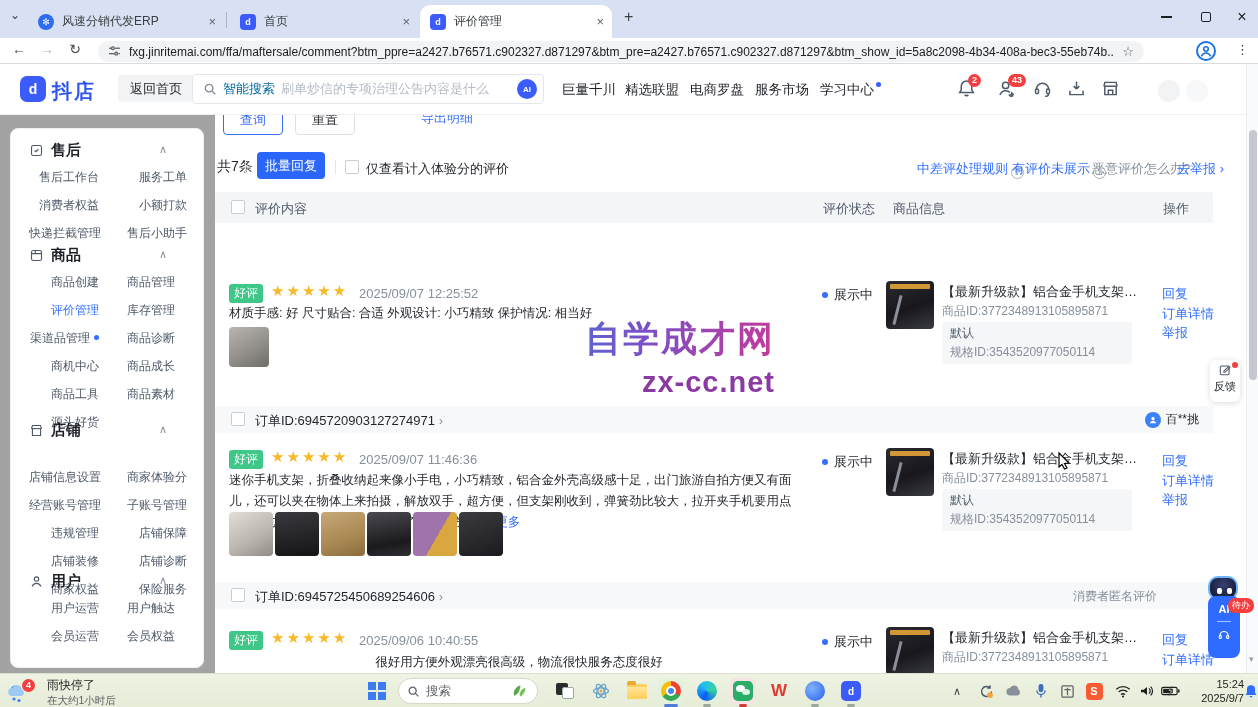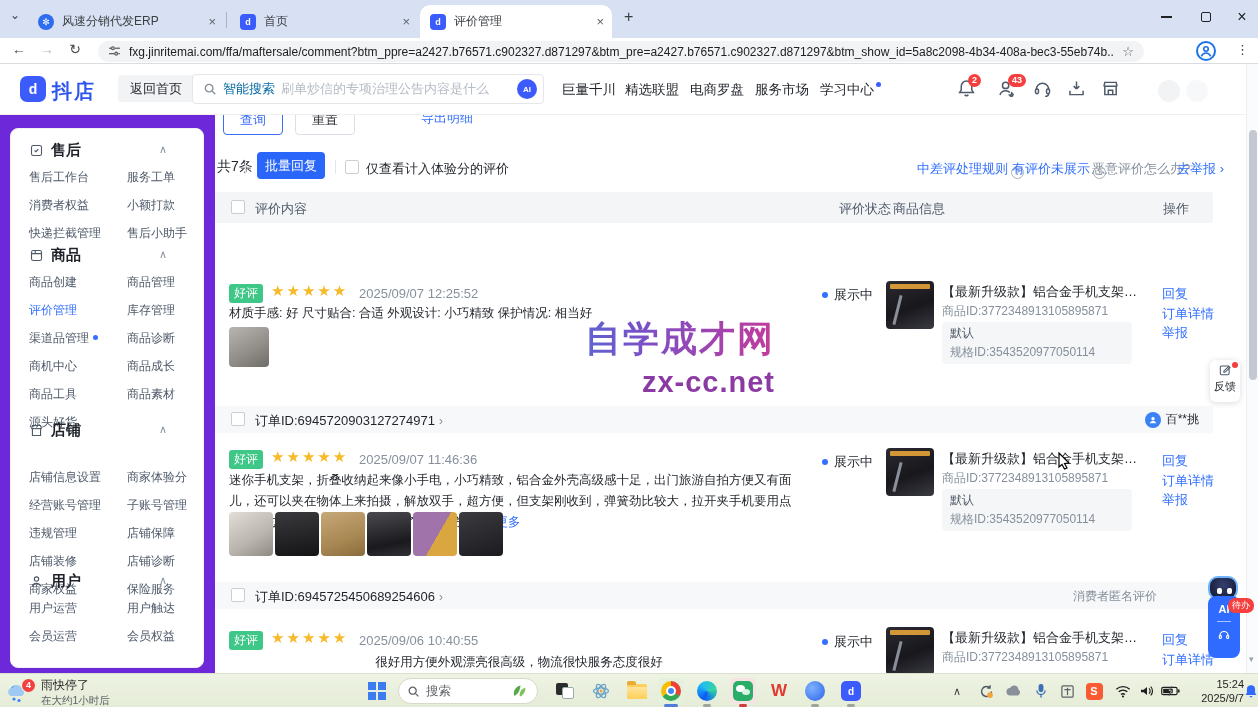--- a/index.html
+++ b/index.html
@@ -33,21 +33,21 @@
   .searchbox { position:absolute; left:192px; top:10px; width:352px; height:30px; border:1px solid #e5e6eb; background:#fff; border-radius:4px; display:flex; align-items:center; padding:0 6px 0 10px; }
   .searchbox .pfx { font-size:13px; color:#0369a1; margin:0 6px 0 6px; white-space:nowrap; }
   .searchbox .ph { font-size:13px; color:#b6bcc6; white-space:nowrap; overflow:hidden; flex:1; }
   .aibtn { width:20px; height:20px; border-radius:50%; background:#3b5bfd; color:#fff; font-size:8px; font-weight:bold; display:flex; align-items:center; justify-content:center; flex:0 0 20px; }
   .navlink { position:absolute; top:17px; font-size:13.5px; color:#1f2329; cursor:pointer; white-space:nowrap; }
   .bluedot { position:absolute; width:5px; height:5px; border-radius:50%; background:#3b5bfd; }
   .hicon { position:absolute; top:14px; width:22px; height:22px; cursor:pointer; }
   .badge { position:absolute; background:#f53f3f; color:#fff; font-size:9px; border-radius:8px; padding:0 4px; height:13px; line-height:13px; font-weight:bold; }
 
   
-  .sidebar { position:absolute; left:0; top:115px; width:215px; height:558px; background:#6d28d9; }
+  .sidebar { position:absolute; left:0; top:115px; width:215px; height:558px; background:#a3a3a3;text-align:right; }
   .sidecard { position:absolute; left:10px; top:13px; width:194px; height:540px; border:1px solid #f0f0f2; border-radius:8px; background:#fff; overflow:hidden; }
   .sec-h { position:absolute; left:18px; display:flex; align-items:center; font-size:15px; font-weight:bold; color:#1f2329; }
   .sec-h svg { margin-right:7px; }
   .sec-ch { position:absolute; left:148px; color:#86909c; font-size:11px; }
   .side-items { position:absolute; left:18px; display:grid; grid-template-columns:70px auto; column-gap:28px; row-gap:11px; font-size:12px; color:#4e5969; }
   .side-items span { white-space:nowrap; cursor:pointer; position:relative; }
   .side-items .on { color:#3370ff; }
   .ch-dot { display:inline-block; width:5px; height:5px; border-radius:50%; background:#3370ff; margin-left:4px; vertical-align:2px; }
 
   
@@ -369,21 +369,21 @@
     <span class="abs" style="left:151px;top:45px;color:#1f2329;">仅查看计入体验分的评价</span>
 
     <span class="abs bl" style="left:702px;top:45px;"><span>中差评处理规则</span><span class="qm">?</span></span>
     <span class="abs bl" style="left:797px;top:45px;"><span>有评价未展示</span><span class="qm">?</span></span>
     <span class="abs gr" style="left:877px;top:45px;">恶意评价怎么办?</span>
     <span class="abs bl" style="left:962px;top:45px;"><span>去举报</span> <span>›</span></span>
 
     <div class="thead" style="top:77px;">
       <span class="cb" style="left:16px;top:8px;"></span>
       <span style="left:40px;">评价内容</span>
-      <span style="left:624px;text-align:center;">评价状态</span>
+      <span style="left:608px;text-align:center;">评价状态</span>
       <span style="left:678px;">商品信息</span>
       <span style="left:948px;">操作</span>
     </div>
 
     <div>
       <span class="abs goodbadge" style="left:14px;top:169px;">好评</span>
       <span class="abs stars" style="left:56px;top:167px;">★★★★★</span>
       <span class="abs rdate" style="left:144px;top:171px;">2025/09/07 12:25:52</span>
       <div class="rtext" style="left:14px;top:188px;width:580px;">材质手感: 好 尺寸贴合: 合适 外观设计: 小巧精致 保护情况: 相当好</div>
       <span class="abs phthumb" style="left:14px;top:212px;width:40px;height:40px;background:linear-gradient(150deg,#b9b6b2,#8f8c88 60%,#6f6c68);"></span>
@@ -521,21 +521,21 @@
     <div class="weather">
       <svg width="24" height="24" viewBox="0 0 24 24">
           <g>
             <circle cx="9" cy="9" r="4.5" fill="#4da3f5"></circle>
             <path d="M6 15a4 4 0 0 1 .5-8 5 5 0 0 1 9.5 1.5A3.5 3.5 0 0 1 15.5 15z" fill="#9ec9f2"></path>
             <circle cx="8" cy="18" r="1.6" fill="#3b82f6"></circle>
             <circle cx="13" cy="19.5" r="1.6" fill="#3b82f6"></circle>
           </g>
         </svg>
       <span class="badge" style="position:static;margin:-14px 4px 0 -8px;">4</span>
-      <div style="margin-left:2px;">
+      <div style="margin-left:8px;">
         <div class="wtxt1">雨快停了</div>
         <div class="wtxt2">在大约1小时后</div>
       </div>
     </div>
 
     <div class="tb-ic" style="left:364px;">
         <span class="winlogo">
           <i></i>
           <i></i>
           <i></i>

